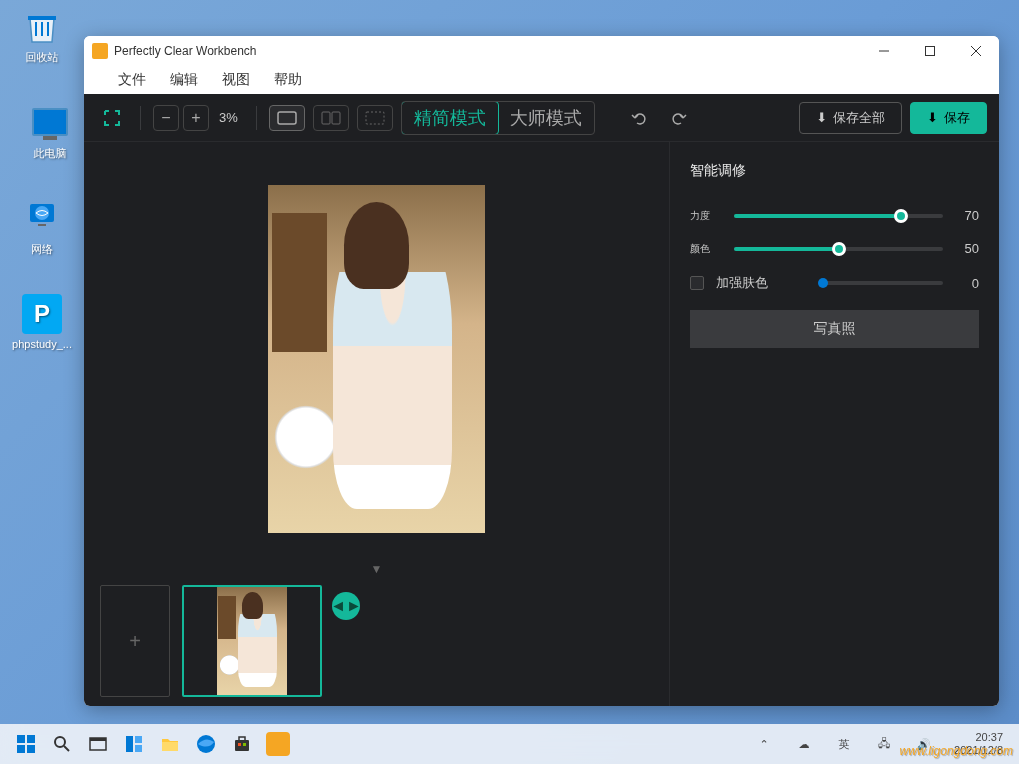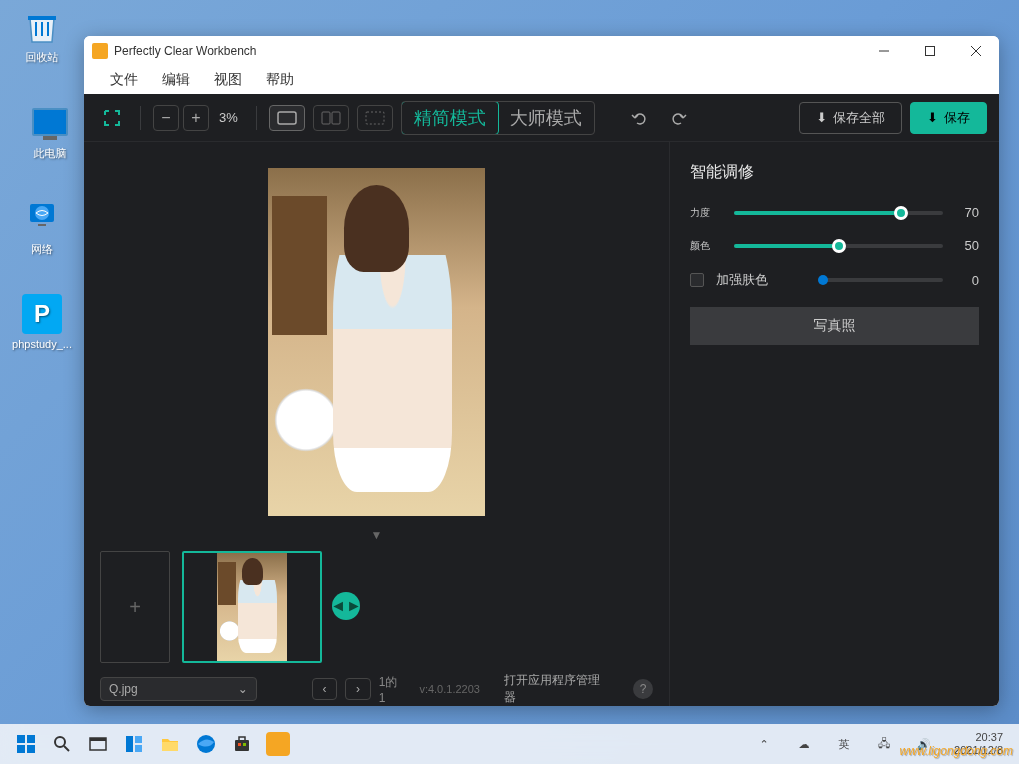--- a/index.html
+++ b/index.html
@@ -18,21 +18,21 @@
 .phpstudy-icon { width: 40px; height: 40px; background: #02a8f3; border-radius: 4px; color: white; font-size: 24px; font-weight: bold; display: flex; align-items: center; justify-content: center; }
 
 
 .app-window { position: absolute; left: 84px; top: 36px; width: 915px; height: 670px; background: #fff; border-radius: 6px; box-shadow: 0 4px 20px rgba(0,0,0,0.3); overflow: hidden; display: flex; flex-direction: column; }
 
 .titlebar { height: 30px; display: flex; align-items: center; padding: 0 0 0 8px; background: #fff; }
 .titlebar .app-icon { width: 16px; height: 16px; background: #f5a623; border-radius: 2px; margin-right: 6px; }
 .titlebar .title { font-size: 12px; color: #333; flex: 1; }
 .titlebar .win-btn { width: 46px; height: 30px; display: flex; align-items: center; justify-content: center; cursor: pointer; }
 
-.menubar { height: 28px; display: flex; align-items: center; padding: 0 16px; gap: 4px; background: #fff; }
+.menubar { height: 28px; display: flex; align-items: center; padding: 0 24px; gap: 4px; background: #fff; }
 .menubar .menu-item { padding: 2px 10px; font-size: 14px; color: #333; cursor: pointer; }
 
 .app-body { flex: 1; background: #1e1f22; display: flex; flex-direction: column; }
 
 .toolbar { height: 48px; display: flex; align-items: center; padding: 0 12px; gap: 8px; border-bottom: 1px solid #2a2b2e; }
 .tool-btn { width: 32px; height: 32px; display: flex; align-items: center; justify-content: center; color: #aaa; cursor: pointer; border-radius: 4px; }
 .tool-btn.green { color: #14b89a; }
 .tool-sep { width: 1px; height: 24px; background: #3a3b3e; margin: 0 4px; }
 .zoom-group { display: flex; align-items: center; gap: 4px; }
 .zoom-btn { width: 26px; height: 26px; border: 1px solid #444; border-radius: 4px; display: flex; align-items: center; justify-content: center; color: #aaa; cursor: pointer; font-size: 16px; }
@@ -64,21 +64,21 @@
 
 .bottom-bar { height: 34px; display: flex; align-items: center; padding: 0 16px; gap: 8px; }
 .file-drop { width: 160px; height: 24px; border: 1px solid #444; border-radius: 4px; background: #2a2b2e; color: #aaa; font-size: 12px; padding: 0 8px; display: flex; align-items: center; justify-content: space-between; cursor: pointer; }
 .nav-btn { width: 26px; height: 22px; border: 1px solid #444; border-radius: 4px; display: flex; align-items: center; justify-content: center; color: #aaa; cursor: pointer; font-size: 12px; }
 .page-info { color: #888; font-size: 12px; }
 .version { color: #666; font-size: 11px; }
 .manager-link { color: #aaa; font-size: 12px; cursor: pointer; margin: 0 16px; }
 .help-btn { width: 20px; height: 20px; border-radius: 50%; background: #3a3b3e; color: #888; display: flex; align-items: center; justify-content: center; font-size: 12px; cursor: pointer; }
 
 .side-panel { width: 330px; border-left: 1px solid #2a2b2e; padding: 20px; display: flex; flex-direction: column; gap: 18px; }
-.panel-title { color: #e8e8e8; font-size: 16px; font-weight: 500; margin-bottom: 4px; }
+.panel-title { color: #e8e8e8; font-size: 14px; font-weight: 500; margin-bottom: 10px; }
 .slider-row { display: flex; align-items: center; gap: 12px; }
 .slider-label { color: #ccc; font-size: 10px; width: 32px; }
 .slider-track { flex: 1; height: 4px; background: #3a3b3e; border-radius: 2px; position: relative; cursor: pointer; }
 .slider-fill { position: absolute; left: 0; top: 0; height: 100%; background: #14b89a; border-radius: 2px; }
 .slider-thumb { position: absolute; top: 50%; transform: translate(-50%, -50%); width: 14px; height: 14px; background: #14b89a; border: 3px solid #fff; border-radius: 50%; }
 .slider-value { color: #ccc; font-size: 13px; width: 24px; text-align: right; }
 .check-row { display: flex; align-items: center; gap: 12px; }
 .checkbox { width: 14px; height: 14px; border: 1px solid #555; border-radius: 2px; background: #2a2b2e; cursor: pointer; }
 .check-label { color: #ccc; font-size: 13px; flex: 1; }
 .skin-slider { width: 120px; height: 4px; background: #3a3b3e; border-radius: 2px; position: relative; }
@@ -228,34 +228,20 @@
           <div class="add-thumb">+</div>
           <div class="thumb">
             <div class="photo">
               <div class="photo-shelf"></div>
               <div class="photo-fan"></div>
               <div class="photo-person"></div>
               <div class="photo-hair"></div>
             </div>
           </div>
         </div>
-        <div class="bottom-bar">
-          <div class="file-drop">
-            <span>Q.jpg</span>
-            <span>⌄</span>
-          </div>
-          <div style="width:40px"></div>
-          <div class="nav-btn">‹</div>
-          <div class="nav-btn">›</div>
-          <span class="page-info">1的1</span>
-          <div class="spacer"></div>
-          <span class="version">v:4.0.1.2203</span>
-          <span class="manager-link">打开应用程序管理器</span>
-          <div class="help-btn">?</div>
-        </div>
       </div>
       <div class="side-panel">
         <div class="panel-title">智能调修</div>
         <div class="slider-row">
           <span class="slider-label">力度</span>
           <div class="slider-track">
             <div class="slider-fill" style="width:80%"></div>
             <div class="slider-thumb" style="left:80%"></div>
           </div>
           <span class="slider-value">70</span>

